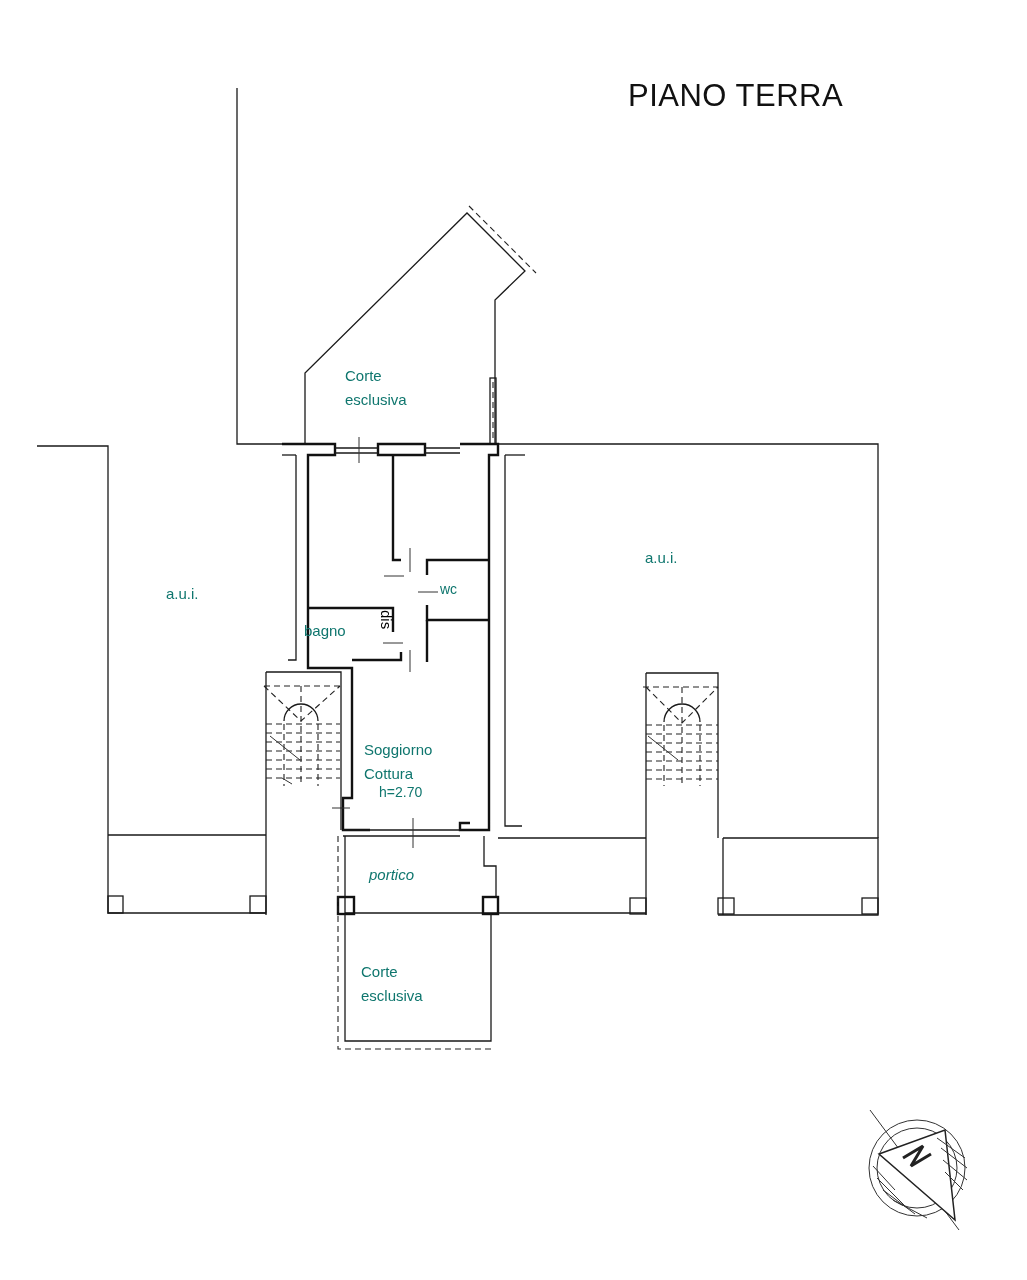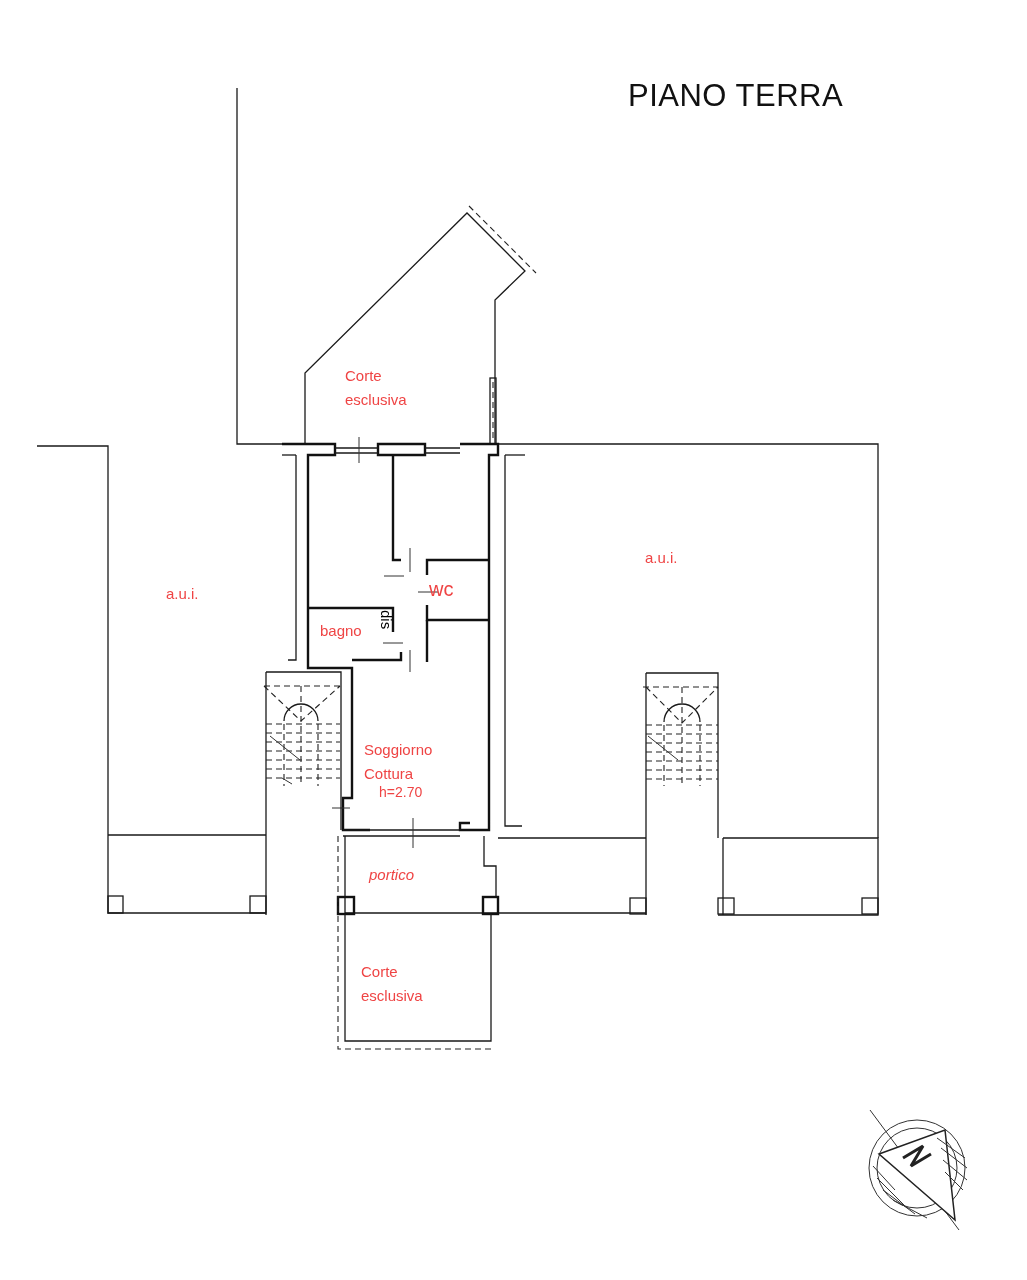--- a/index.html
+++ b/index.html
@@ -2,21 +2,21 @@
 <html><head>
 <meta charset="utf-8">
 <style>
   html, body { margin: 0; padding: 0; background: #ffffff; }
   body { width: 1027px; height: 1280px; position: relative; overflow: hidden; font-family: "Liberation Sans", sans-serif; }
   svg { position: absolute; left: 0; top: 0; }
   .wall { fill: none; stroke: #1a1a1a; stroke-width: 1.3; }
   .thick { fill: none; stroke: #111; stroke-width: 2.4; }
   .dash { fill: none; stroke: #222; stroke-width: 1.1; stroke-dasharray: 6 4; }
   .thin { fill: none; stroke: #333; stroke-width: 1; }
-  .label { position: absolute; color: #ef4444; font-size: 15px; line-height: 24px; white-space: nowrap; }
+  .label { position: absolute; color: #0f766e; font-size: 15px; line-height: 24px; white-space: nowrap; }
   .title { position: absolute; left: 628px; top: 78px; font-size: 31px; color: #111; letter-spacing: 0.5px; }
   .dis { position: absolute; left: 395px; top: 610px; font-size: 15px; transform: rotate(90deg); transform-origin: left top; }
 </style>
 </head>
 <body>
 
 <svg width="1027" height="1280" viewBox="0 0 1027 1280">
 
   <g>
     <path class="wall" d="M237 88 L237 444 L307 444"></path>
@@ -127,22 +127,22 @@
 </svg>
 
 <div class="title">PIANO TERRA</div>
 
 <div class="label" style="left:345px;top:364px;">
   <div>Corte</div>
   <div>esclusiva</div>
 </div>
 <div class="label" style="left:166px;top:582px;">a.u.i.</div>
 <div class="label" style="left:645px;top:546px;">a.u.i.</div>
-<div class="label" style="left:429px;top:577px;font-size:20px;">wc</div>
-<div class="label" style="left:320px;top:619px;">bagno</div>
+<div class="label" style="left:440px;top:577px;font-size:14px;">wc</div>
+<div class="label" style="left:304px;top:619px;">bagno</div>
 <div class="dis">dis</div>
 <div class="label" style="left:364px;top:718px;margin-top:20px;">
   <div>Soggiorno</div>
   <div>Cottura</div>
 </div>
 <div class="label" style="left:379px;top:780px;font-size:14px;">h=2.70</div>
 <div class="label" style="left:369px;top:863px;font-style:italic;">portico</div>
 <div class="label" style="left:361px;top:960px;">
   <div>Corte</div>
   <div>esclusiva</div>

